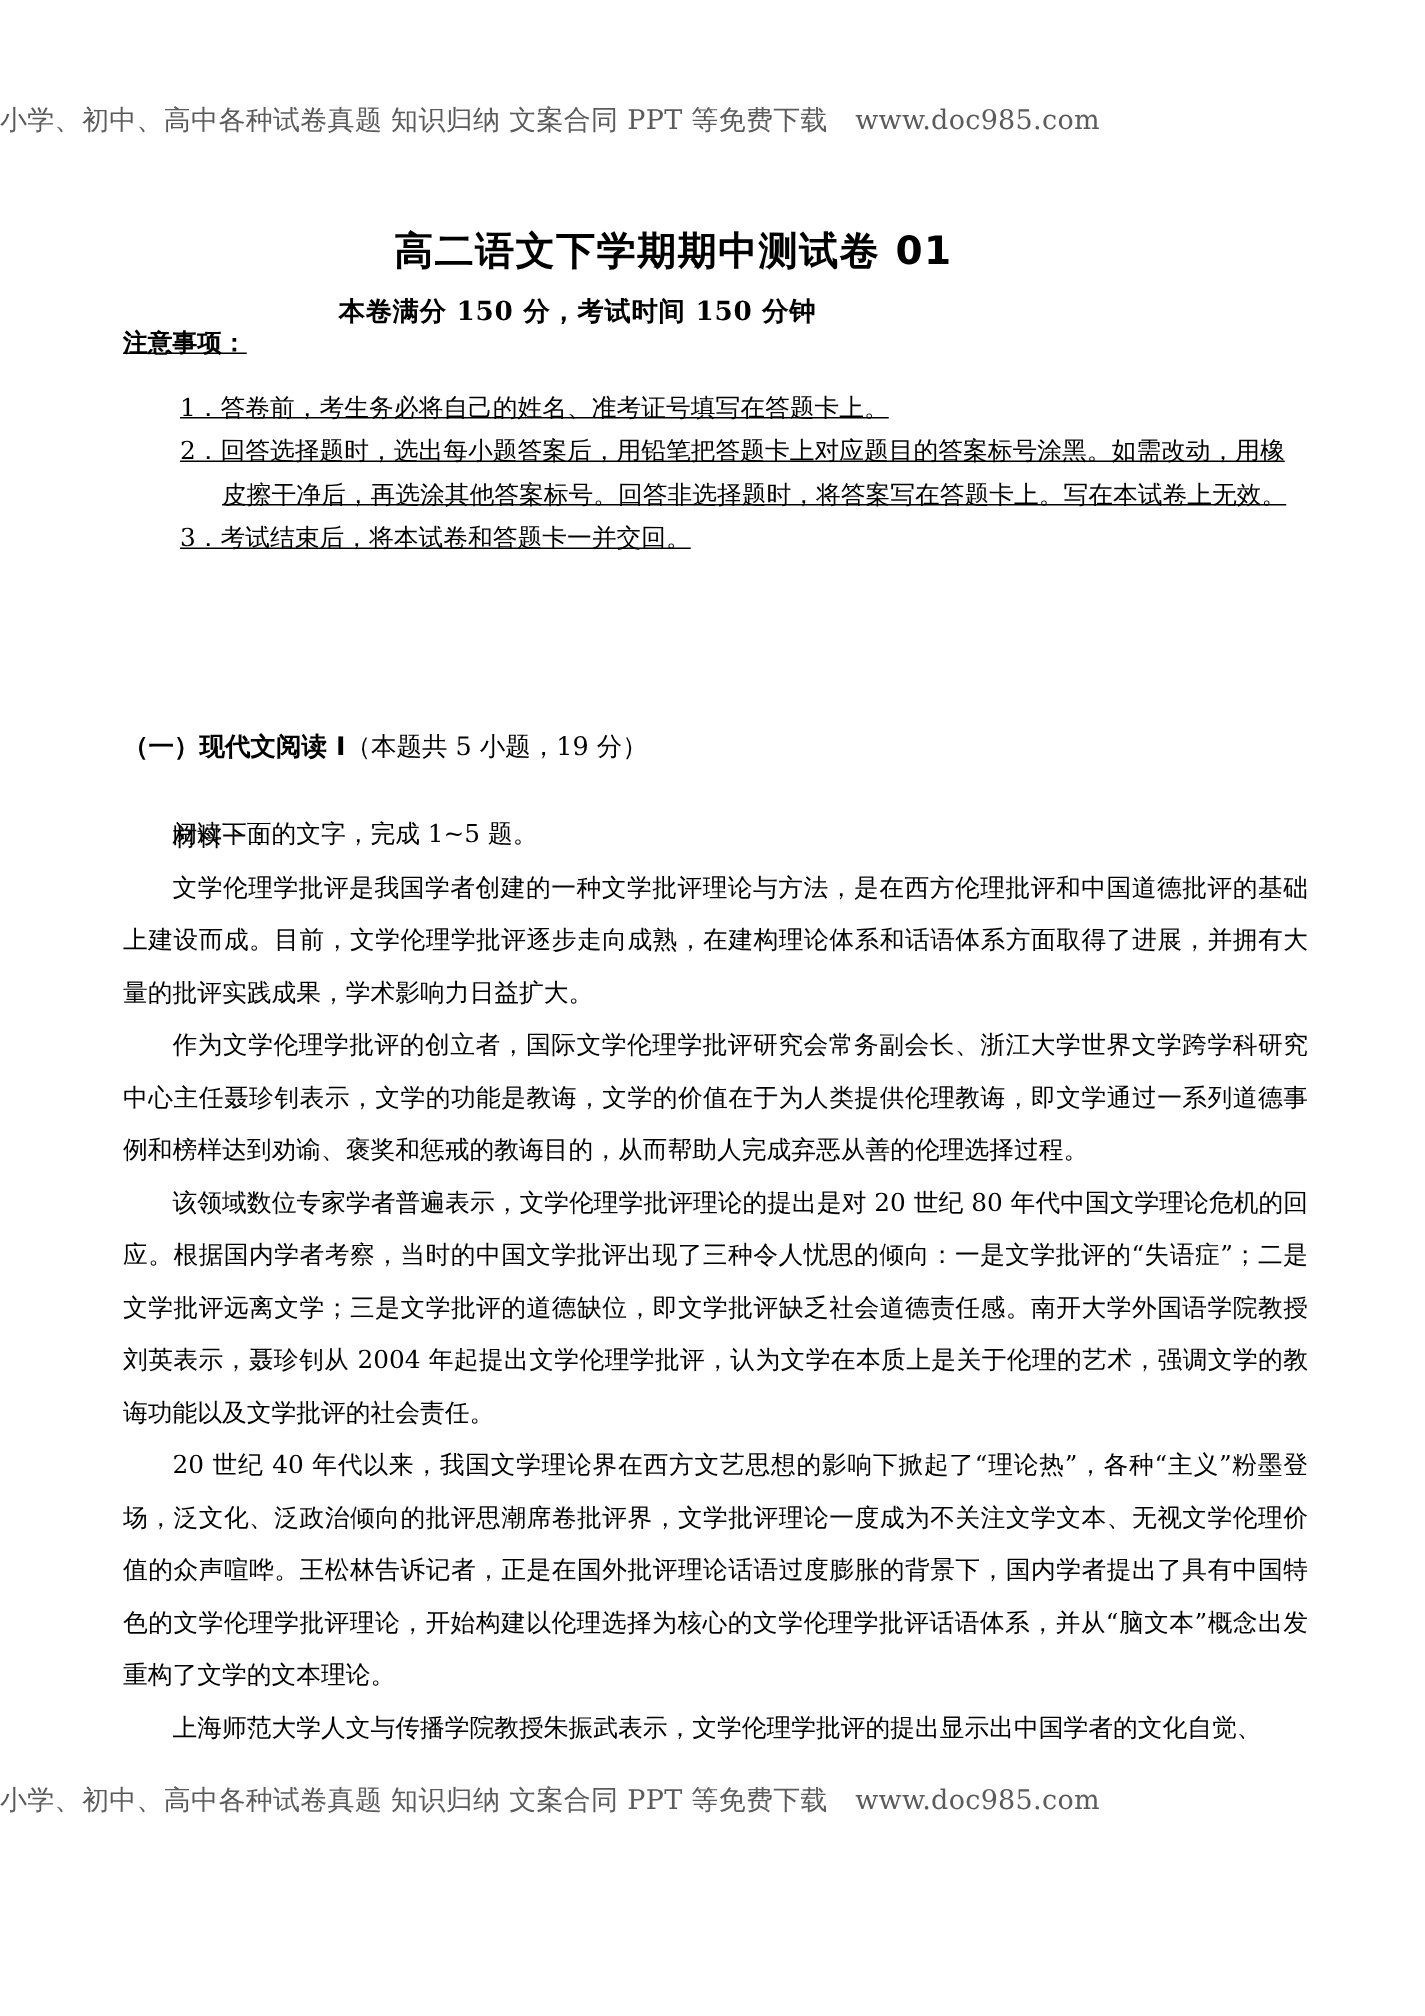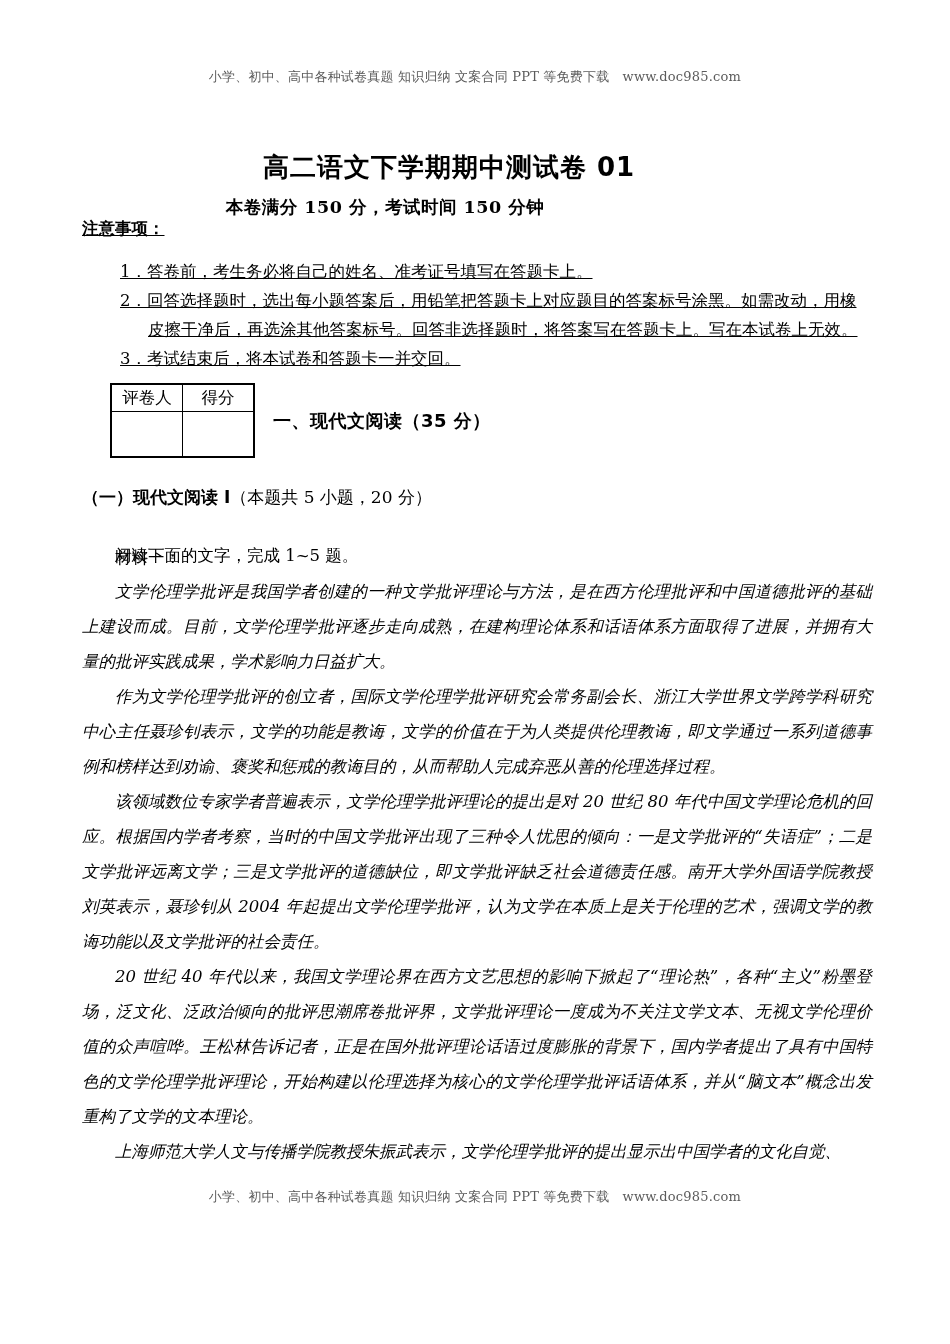--- a/index.html
+++ b/index.html
@@ -22,23 +22,22 @@
     width: 950px;
     height: 1344px;
     box-sizing: border-box;
   }
 
   
   .watermark {
     position: absolute;
     left: 0;
     width: 950px;
-    text-align: center;
     color: #5b5b5b;
-    font-size: 13px;
+    font-size: 18px;
     letter-spacing: 0.2px;
     font-family: "DejaVu Serif", "Liberation Serif", serif;
     white-space: nowrap;
   }
   .watermark-header { top: 68px; }
   .watermark-footer { top: 1188px; }
 
   
   .doc-title {
     position: absolute;
@@ -156,21 +155,20 @@
     top: 574px;
     width: 790px;
   }
   .passage p {
     margin: 0 0 0 0;
     font-size: 16.5px;
     line-height: 35px;
     text-indent: 33px;
     text-align: justify;
     font-family: "DejaVu Serif", "Liberation Serif", serif;
-    font-style: italic;
   }
   .passage p.last {
     text-indent: 33px;
   }
 </style>
 </head>
 <body>
 
 <div class="page">
 
@@ -182,38 +180,23 @@
 
   <div class="notice">
     <div class="notice-label">注意事项：</div>
     <ul class="notice-list">
       <li class="notice-item">1．答卷前，考生务必将自己的姓名、准考证号填写在答题卡上。</li>
       <li class="notice-item">2．回答选择题时，选出每小题答案后，用铅笔把答题卡上对应题目的答案标号涂黑。如需改动，用橡皮擦干净后，再选涂其他答案标号。回答非选择题时，将答案写在答题卡上。写在本试卷上无效。</li>
       <li class="notice-item">3．考试结束后，将本试卷和答题卡一并交回。</li>
     </ul>
   </div>
 
-  <div class="score-row">
-    <table class="score-table">
-      <tbody>
-        <tr>
-          <td class="head">评卷人</td>
-          <td class="head">得分</td>
-        </tr>
-        <tr>
-          <td class="blank"></td>
-          <td class="blank"></td>
-        </tr>
-      </tbody>
-    </table>
-    <div class="section-heading">一、现代文阅读（35 分）</div>
-  </div>
 
   <div class="part-heading">
-    <span>（一）现代文阅读 I</span><span class="plain">（本题共 5 小题，20 分）</span>
+    <span>（一）现代文阅读 I</span><span class="plain">（本题共 5 小题，19 分）</span>
   </div>
 
   <div class="instr instr-read">阅读下面的文字，完成 1~5 题。</div>
 
   <div class="instr instr-mat">材料一：</div>
 
   <div class="passage">
     <p>文学伦理学批评是我国学者创建的一种文学批评理论与方法，是在西方伦理批评和中国道德批评的基础上建设而成。目前，文学伦理学批评逐步走向成熟，在建构理论体系和话语体系方面取得了进展，并拥有大量的批评实践成果，学术影响力日益扩大。</p>
     <p>作为文学伦理学批评的创立者，国际文学伦理学批评研究会常务副会长、浙江大学世界文学跨学科研究中心主任聂珍钊表示，文学的功能是教诲，文学的价值在于为人类提供伦理教诲，即文学通过一系列道德事例和榜样达到劝谕、褒奖和惩戒的教诲目的，从而帮助人完成弃恶从善的伦理选择过程。</p>
     <p>该领域数位专家学者普遍表示，文学伦理学批评理论的提出是对 20 世纪 80 年代中国文学理论危机的回应。根据国内学者考察，当时的中国文学批评出现了三种令人忧思的倾向：一是文学批评的“失语症”；二是文学批评远离文学；三是文学批评的道德缺位，即文学批评缺乏社会道德责任感。南开大学外国语学院教授刘英表示，聂珍钊从 2004 年起提出文学伦理学批评，认为文学在本质上是关于伦理的艺术，强调文学的教诲功能以及文学批评的社会责任。</p>

